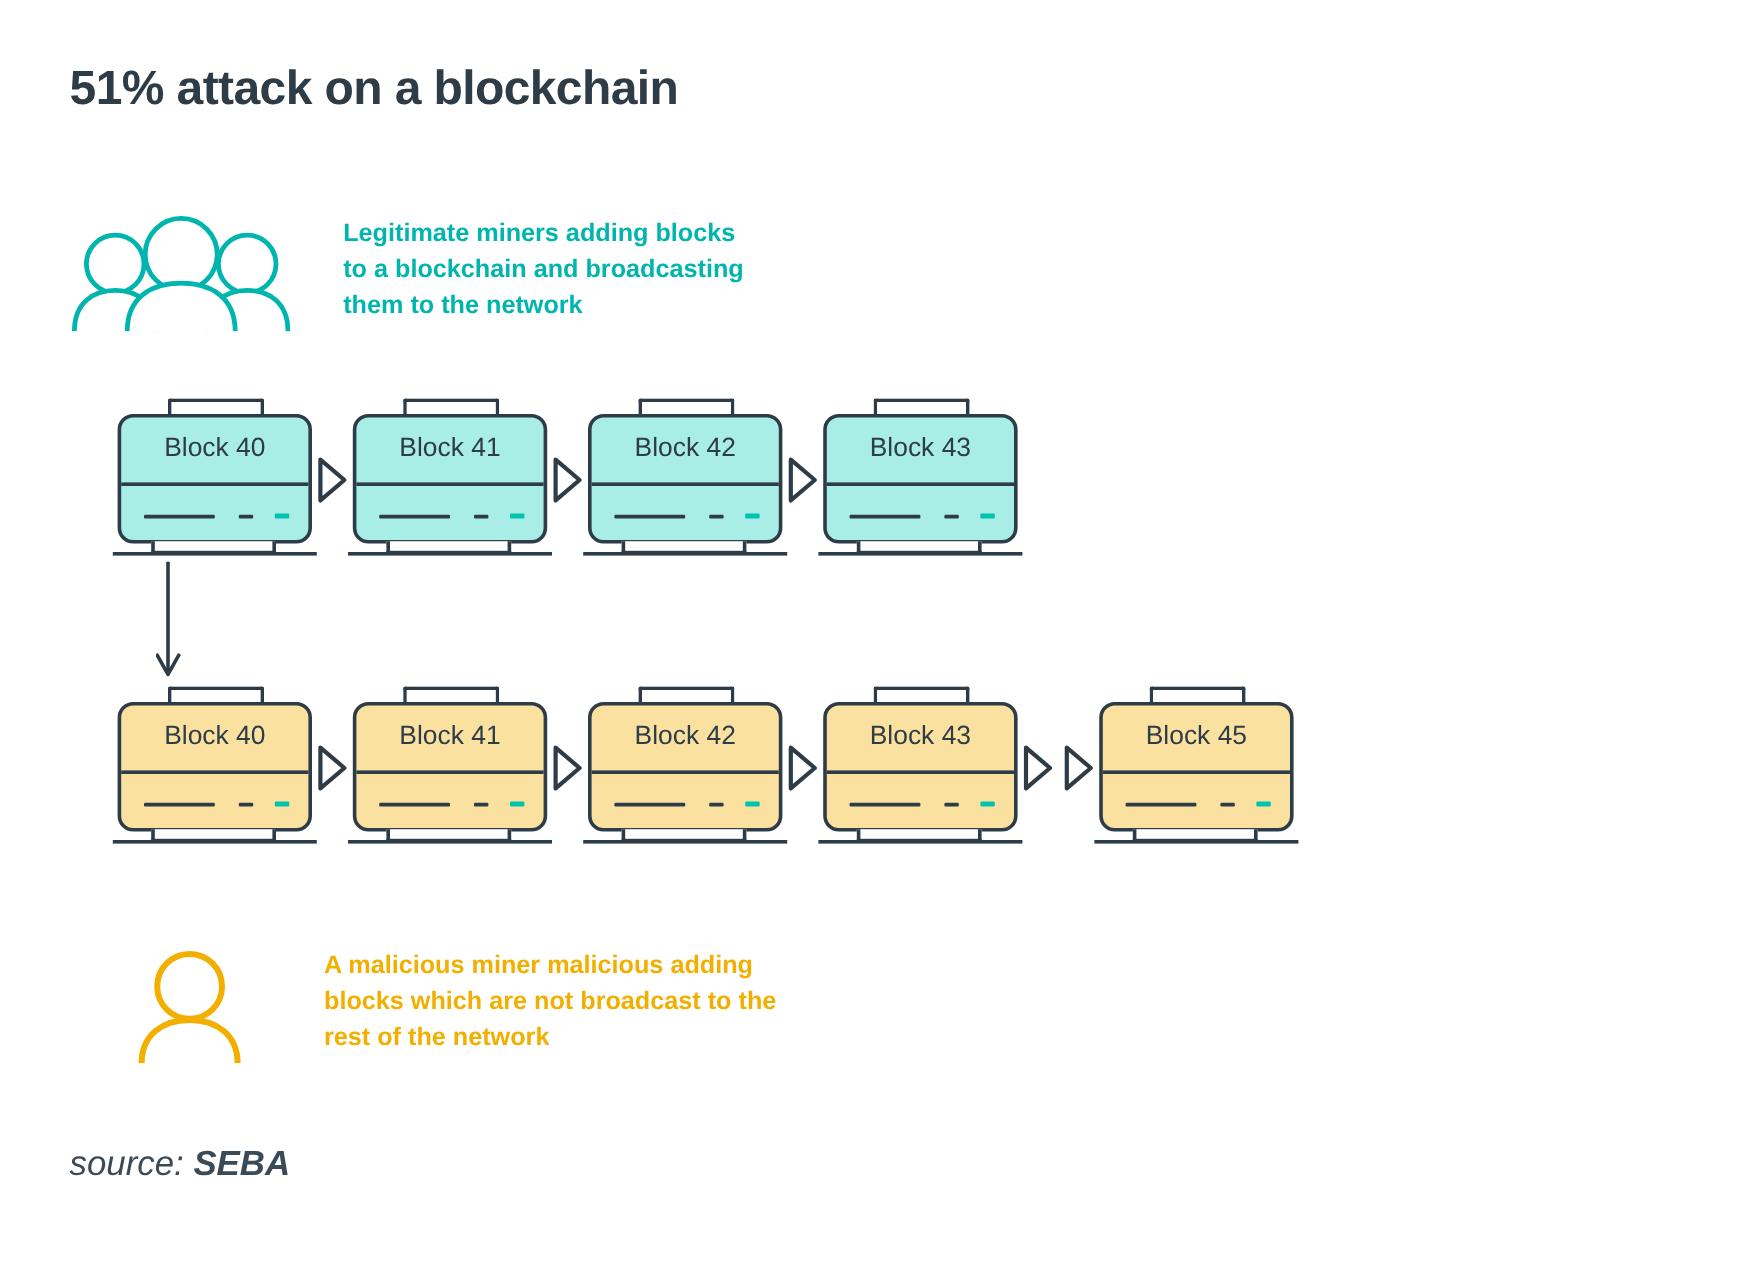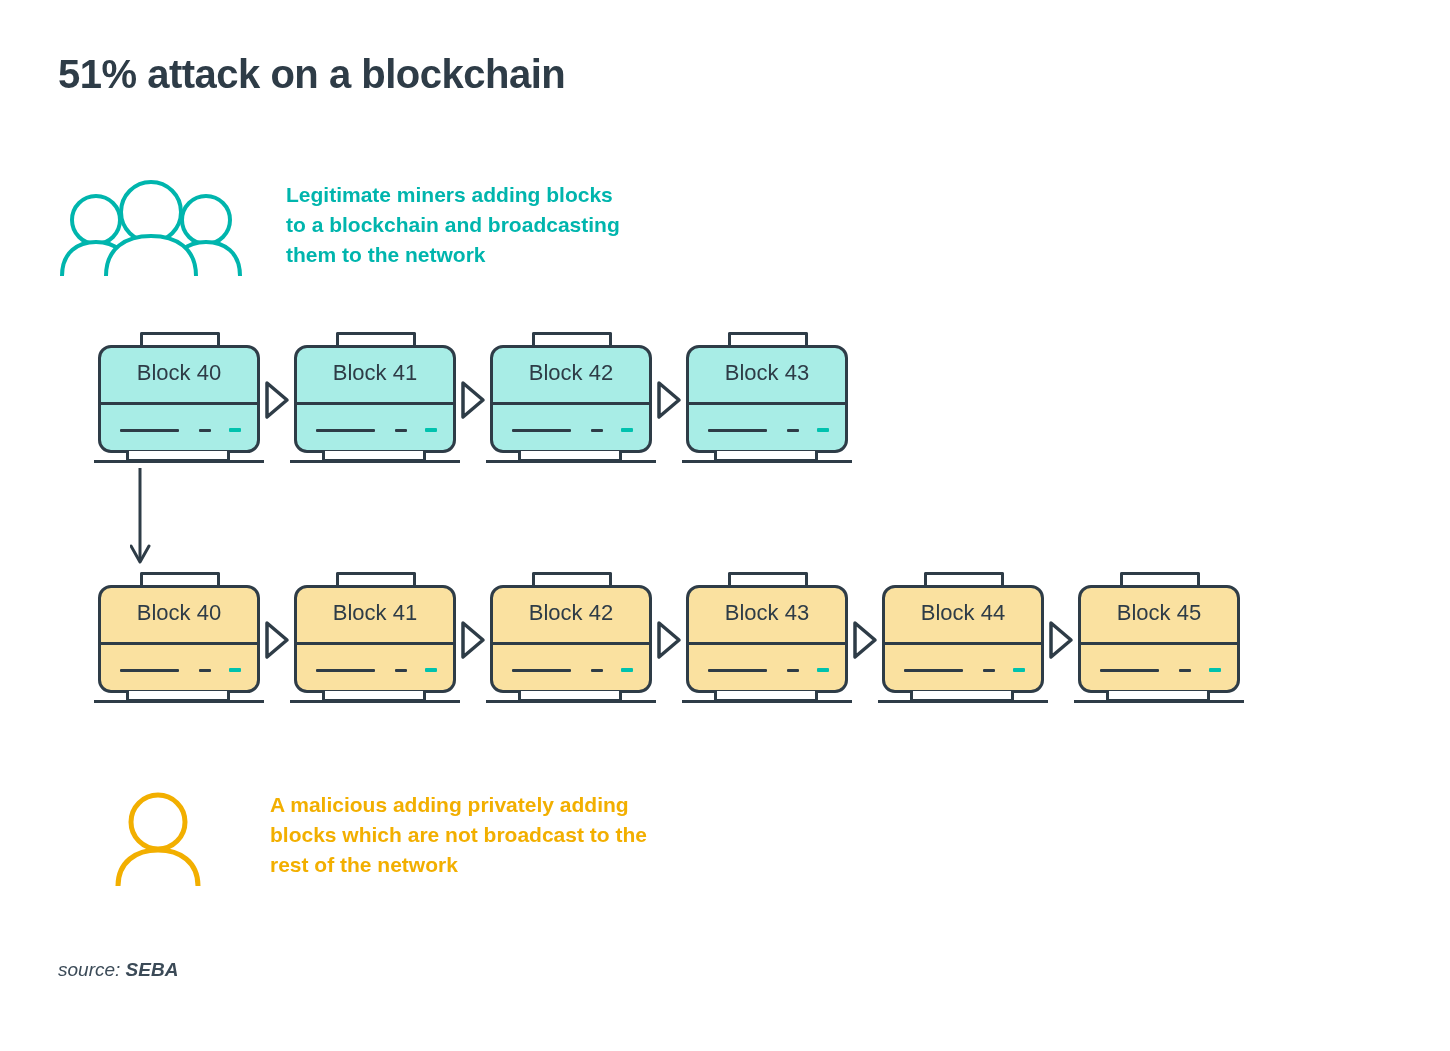--- a/index.html
+++ b/index.html
@@ -214,21 +214,21 @@
     height: 40px;
     background: #8a959e;
     margin: 0 26px 0 24px;
   }
   .footer-site {
     font-size: 23px;
     color: #5d6b77;
     letter-spacing: 0.2px;
   }
   .footer-source {
-    font-size: 19px;
+    font-size: 29px;
     color: #3b4a57;
     font-style: italic;
   }
   .footer-source b {
     font-weight: bold;
     font-style: italic;
   }
 </style>
 </head>
 <body>
@@ -254,21 +254,21 @@
 them to the network</div>
 </div>
 
 <div class="legend legend-bottom">
   <div class="legend-icon">
     <svg width="92" height="96" viewBox="0 0 92 96" fill="none">
       <circle cx="46" cy="32" r="27" stroke="#f2af00" stroke-width="5" fill="none"></circle>
       <path d="M6 96 C6 72 24 60 46 60 C68 60 86 72 86 96" stroke="#f2af00" stroke-width="5" fill="none"></path>
     </svg>
   </div>
-  <div class="legend-text">A malicious adding privately adding
+  <div class="legend-text">A malicious miner malicious adding
 blocks which are not broadcast to the
 rest of the network</div>
 </div>
 
 <div class="chain chain-legit">
 
   <div class="block-unit">
     <div class="block">
       <div class="block-handle"></div>
       <div class="block-body teal">
@@ -444,34 +444,20 @@
       <div class="block-floor"></div>
     </div>
     <div class="chain-arrow">
       <svg width="28" height="40" viewBox="0 0 28 40" fill="none">
         <path d="M4 3 L24 20 L4 37 Z" stroke="#2e3c47" stroke-width="3.5" fill="#ffffff" stroke-linejoin="round"></path>
       </svg>
     </div>
   </div>
 
   <div class="block-unit">
-    <div class="block">
-      <div class="block-handle"></div>
-      <div class="block-body yellow">
-        <div class="block-label">Block 44</div>
-        <div class="block-divider"></div>
-        <div class="block-dashes">
-          <span class="dash-long"></span>
-          <span class="dash-short"></span>
-          <span class="dash-accent"></span>
-        </div>
-      </div>
-      <div class="block-legs"></div>
-      <div class="block-floor"></div>
-    </div>
     <div class="chain-arrow">
       <svg width="28" height="40" viewBox="0 0 28 40" fill="none">
         <path d="M4 3 L24 20 L4 37 Z" stroke="#2e3c47" stroke-width="3.5" fill="#ffffff" stroke-linejoin="round"></path>
       </svg>
     </div>
   </div>
 
   <div class="block-unit">
     <div class="block">
       <div class="block-handle"></div>

